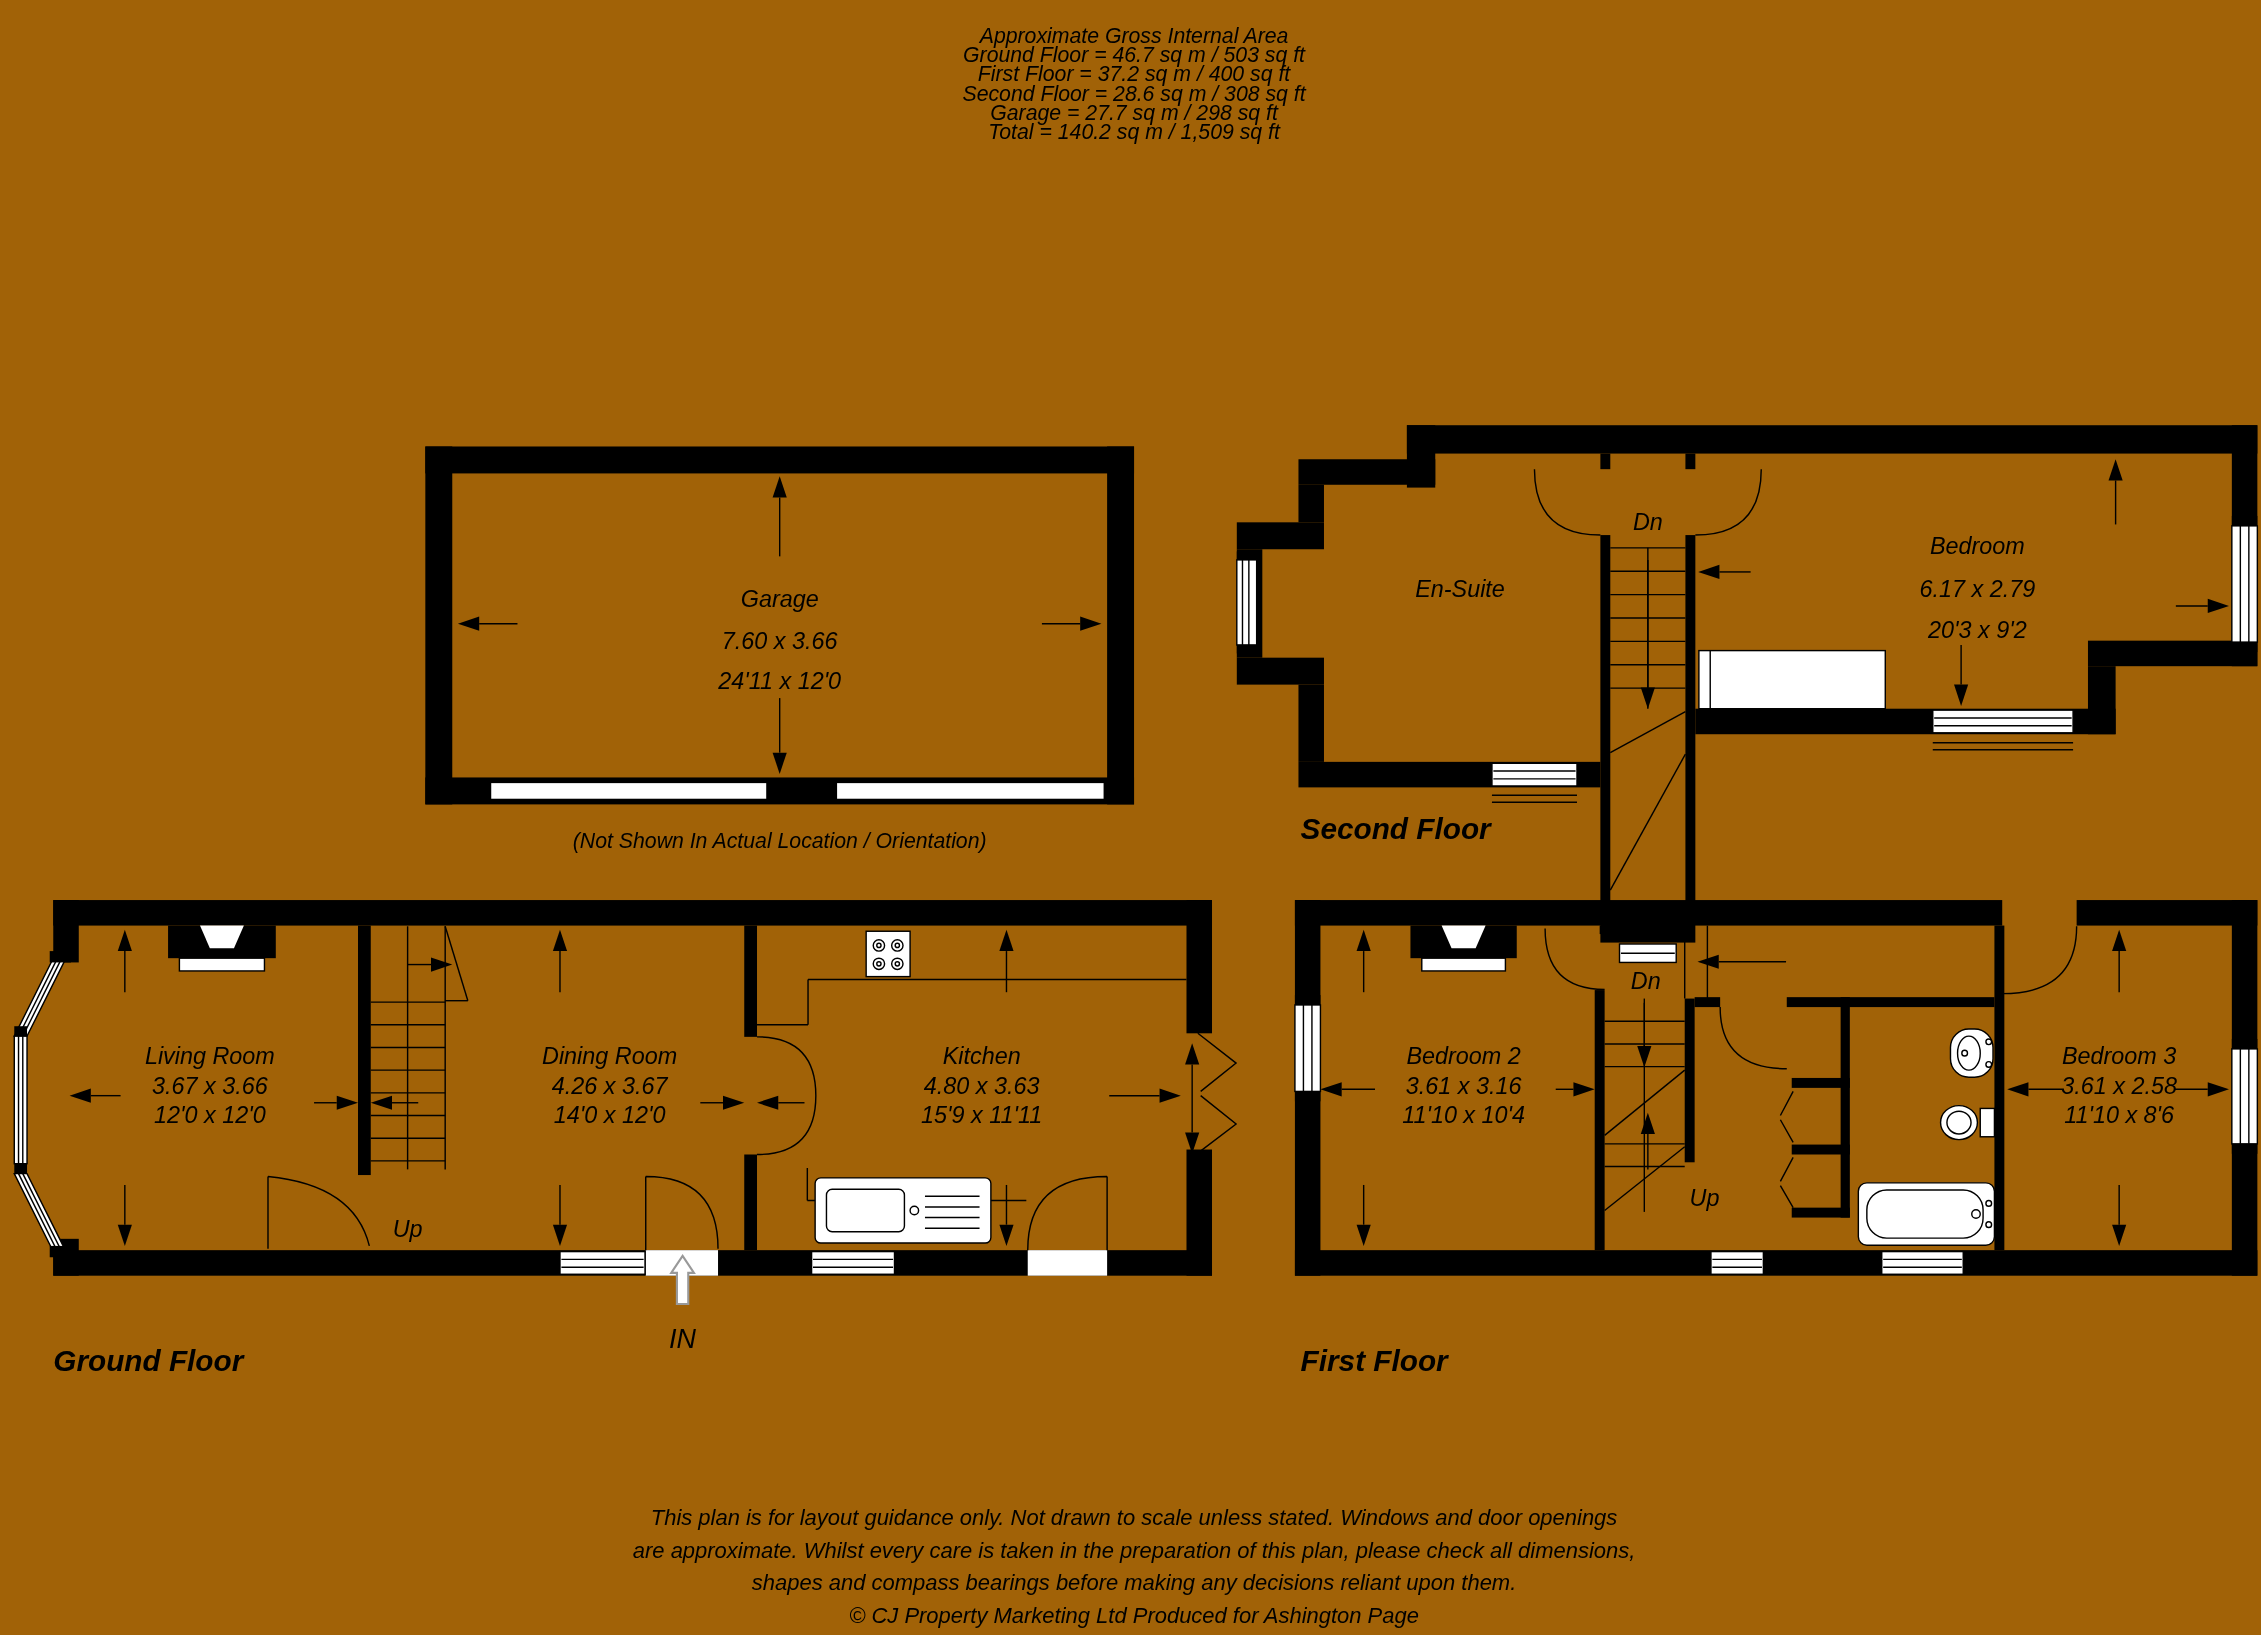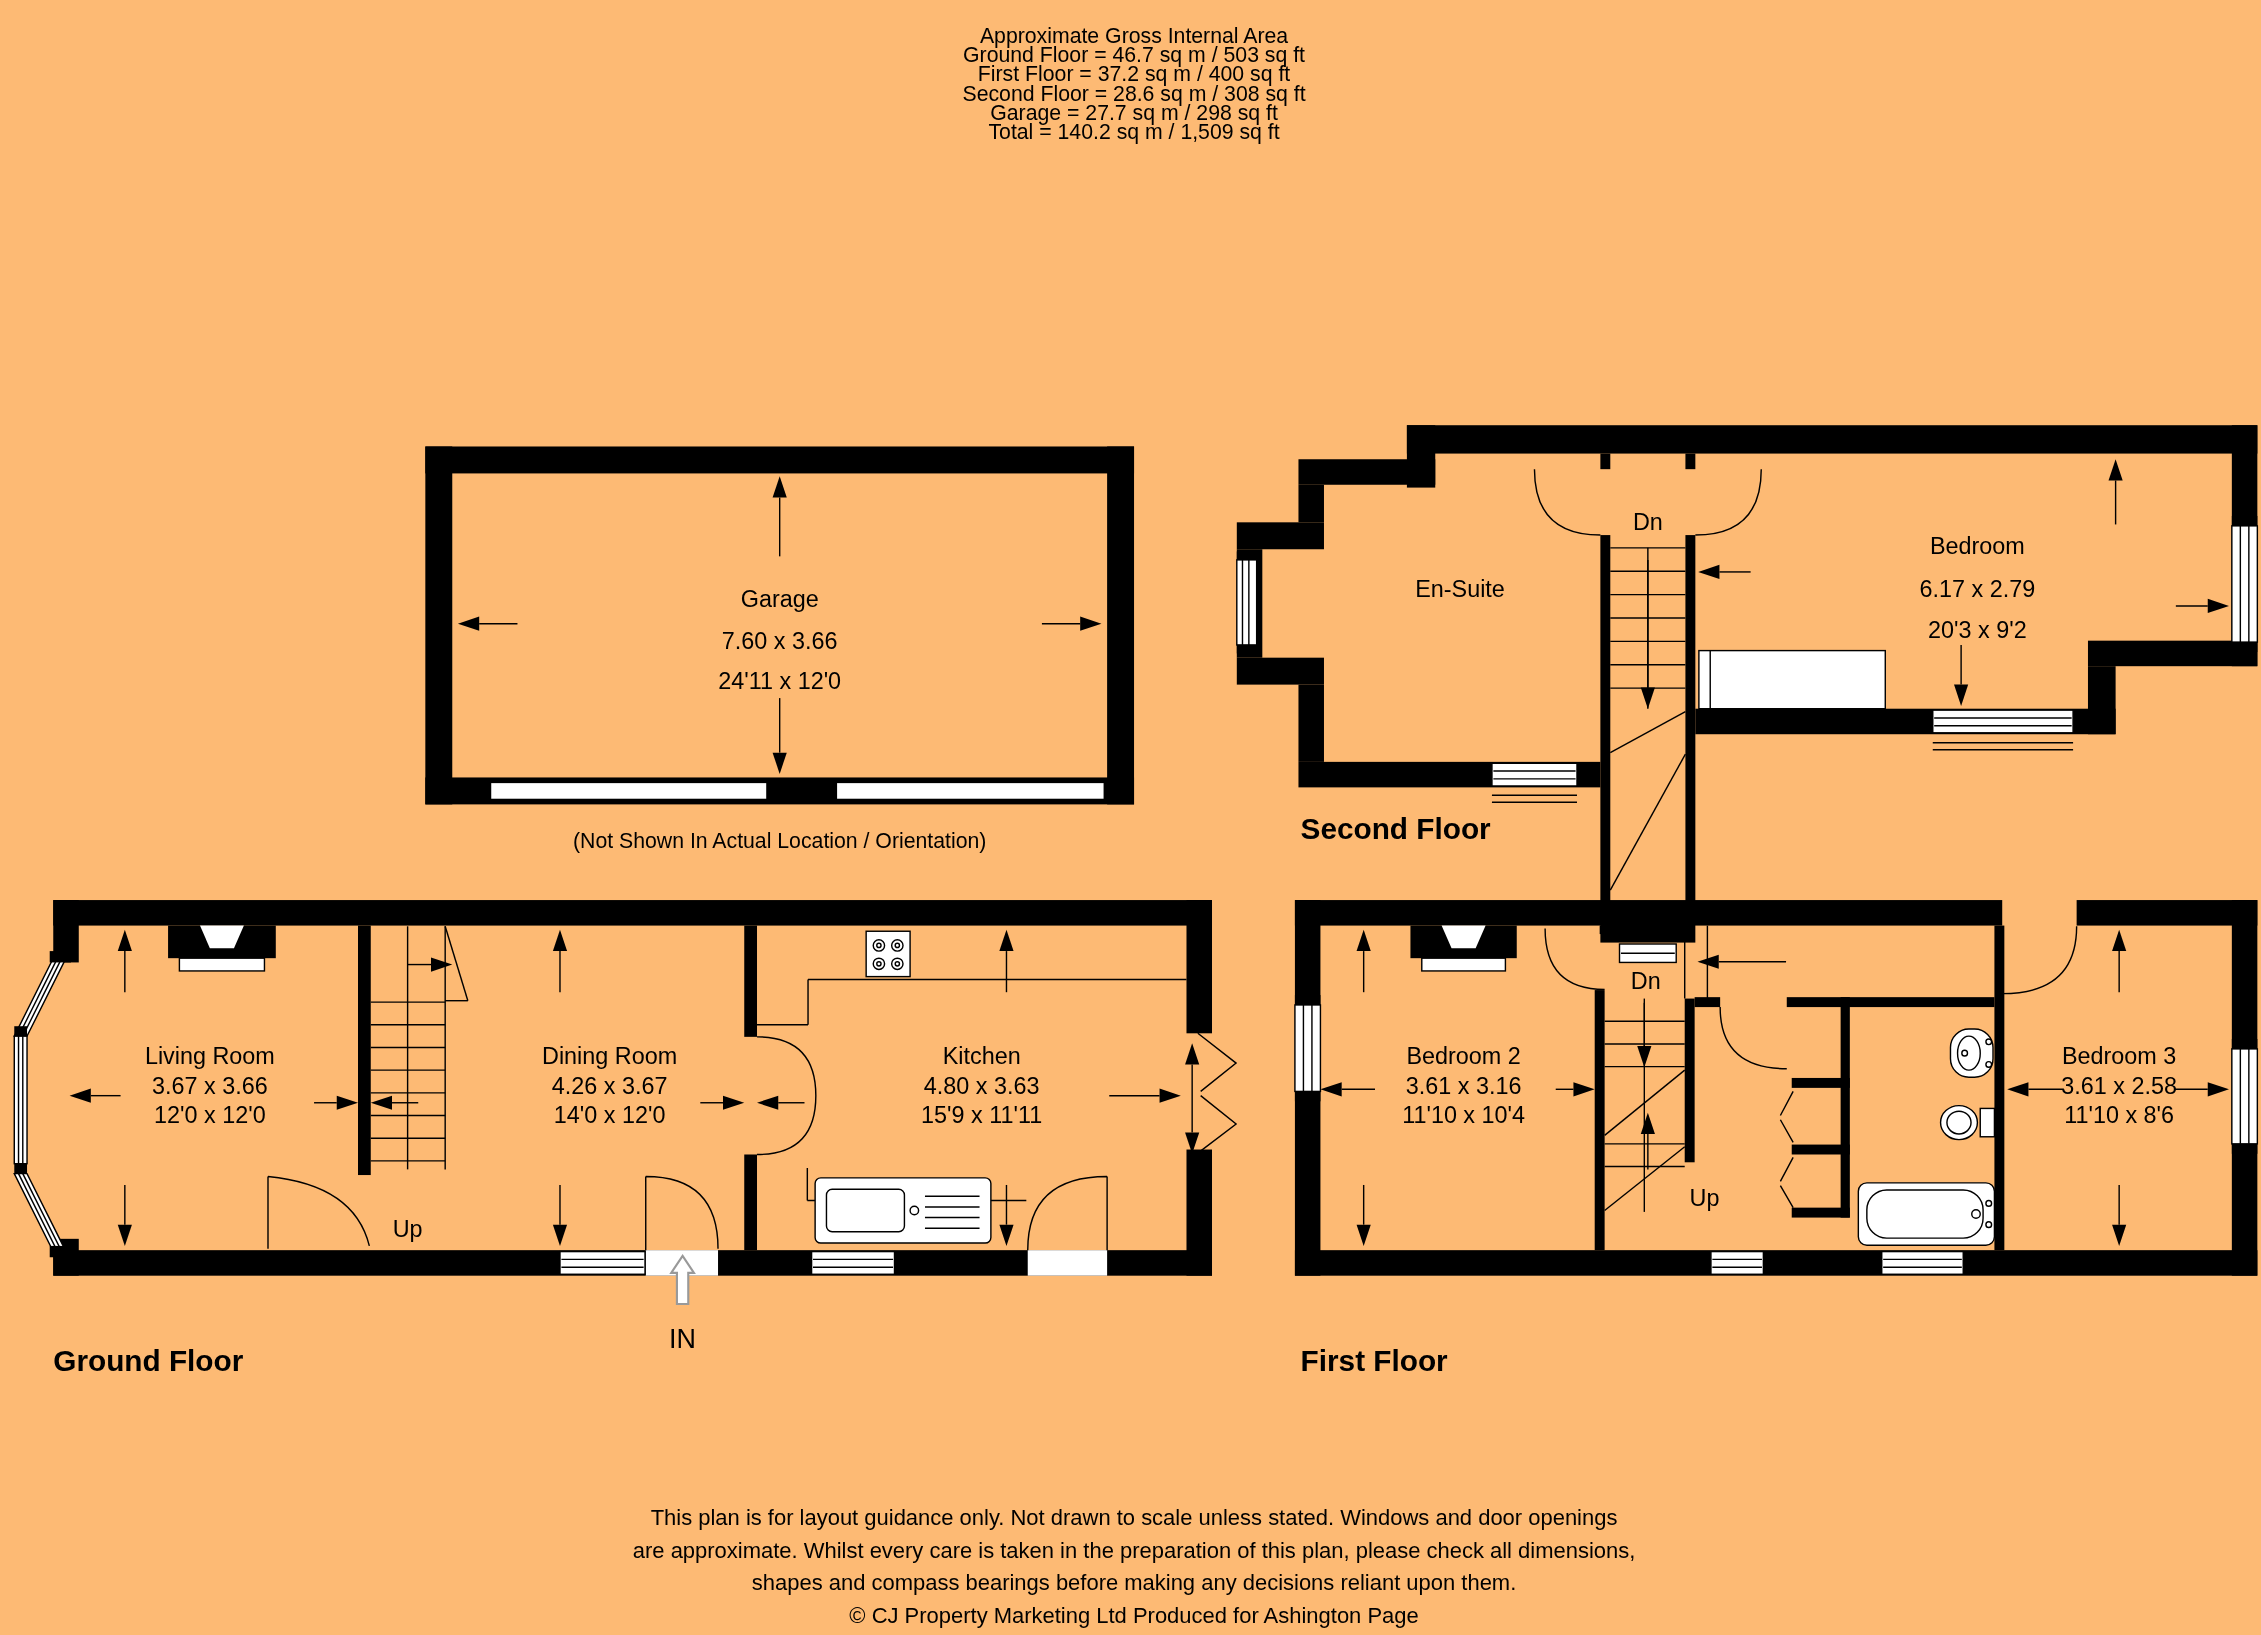--- a/index.html
+++ b/index.html
@@ -1,16 +1,16 @@
 <!DOCTYPE html>
 <html style="font-size:11.3px"><head>
 <meta charset="utf-8">
 <style>
   html,body{margin:0;padding:0;background:#fff;}
-  #canvas{position:relative;width:2261px;height:1635px;background:#fdba74;}
+  #canvas{position:relative;width:2261px;height:1635px;background:#a16207;font-style:italic;}
   svg{display:block;}
   text{font-family:"Liberation Sans",sans-serif;fill:#000;}
   .h{font-size:30px;}
   .ft{font-size:31px;}
   .lbl{font-size:33px;}
   .in{font-size:38px;}
   .title{font-size:42px;font-weight:bold;}
   .mid{text-anchor:middle;}
   .w{fill:#000;stroke:none;}
   .wh{fill:#fff;stroke:#000;stroke-width:2;}

